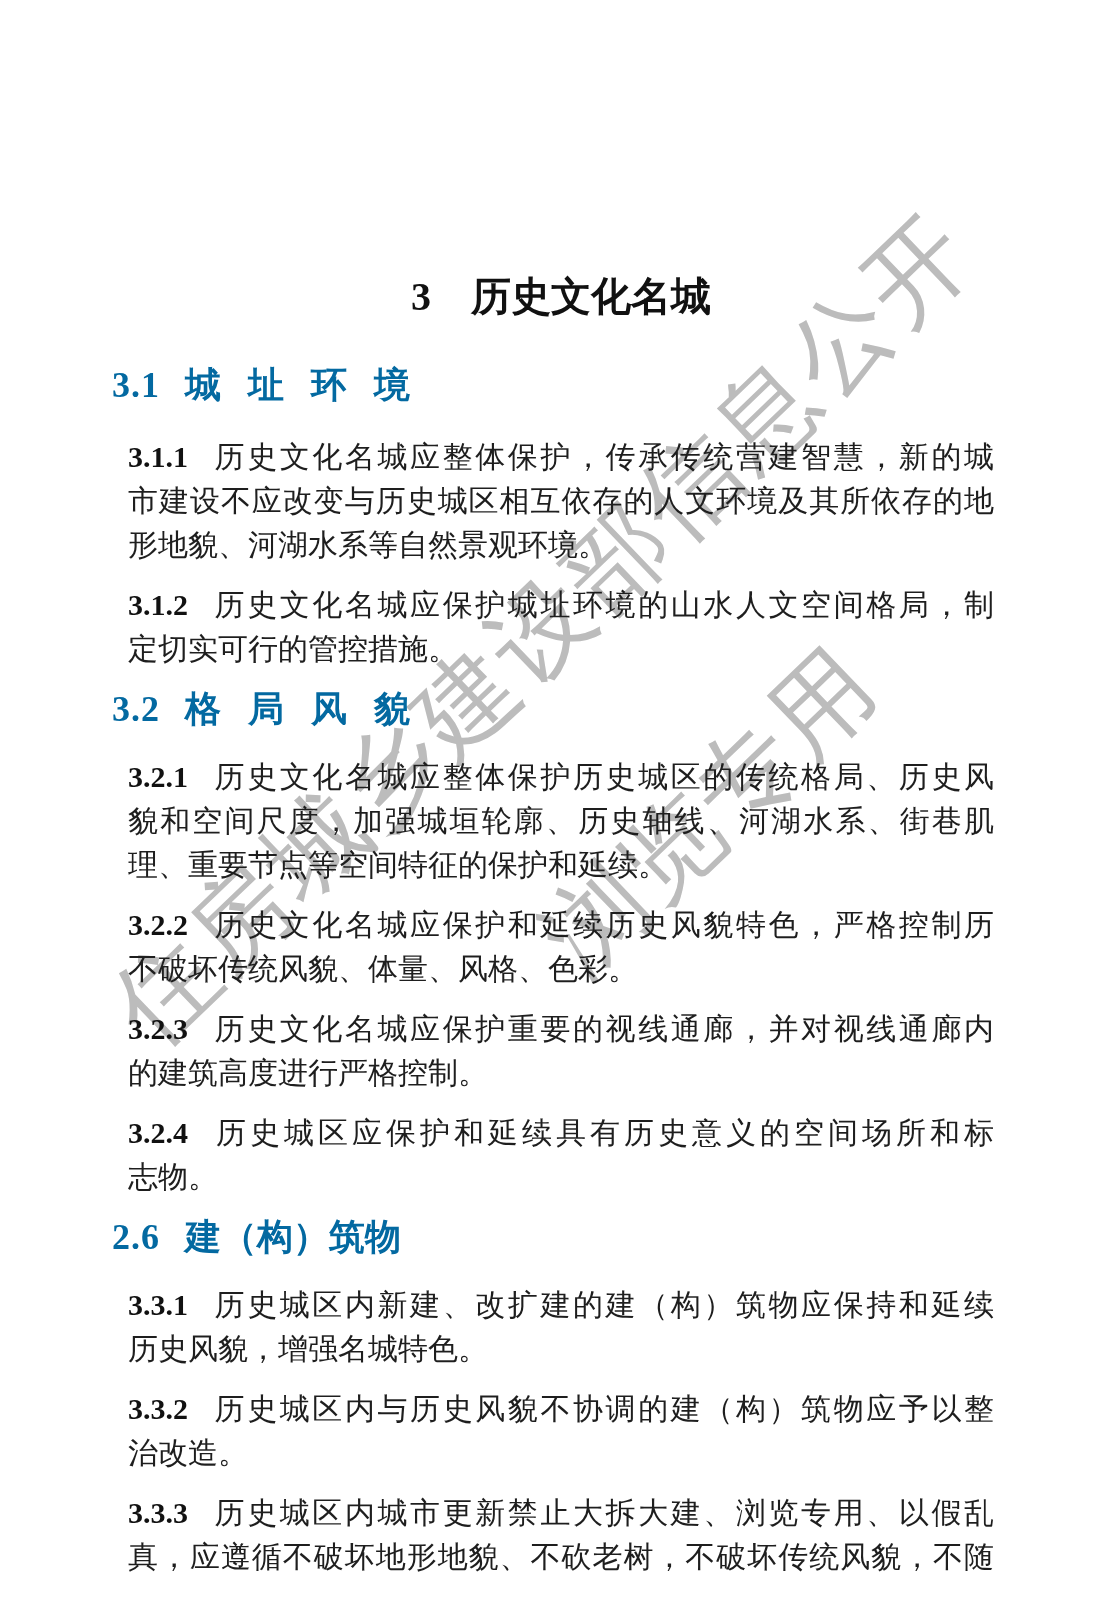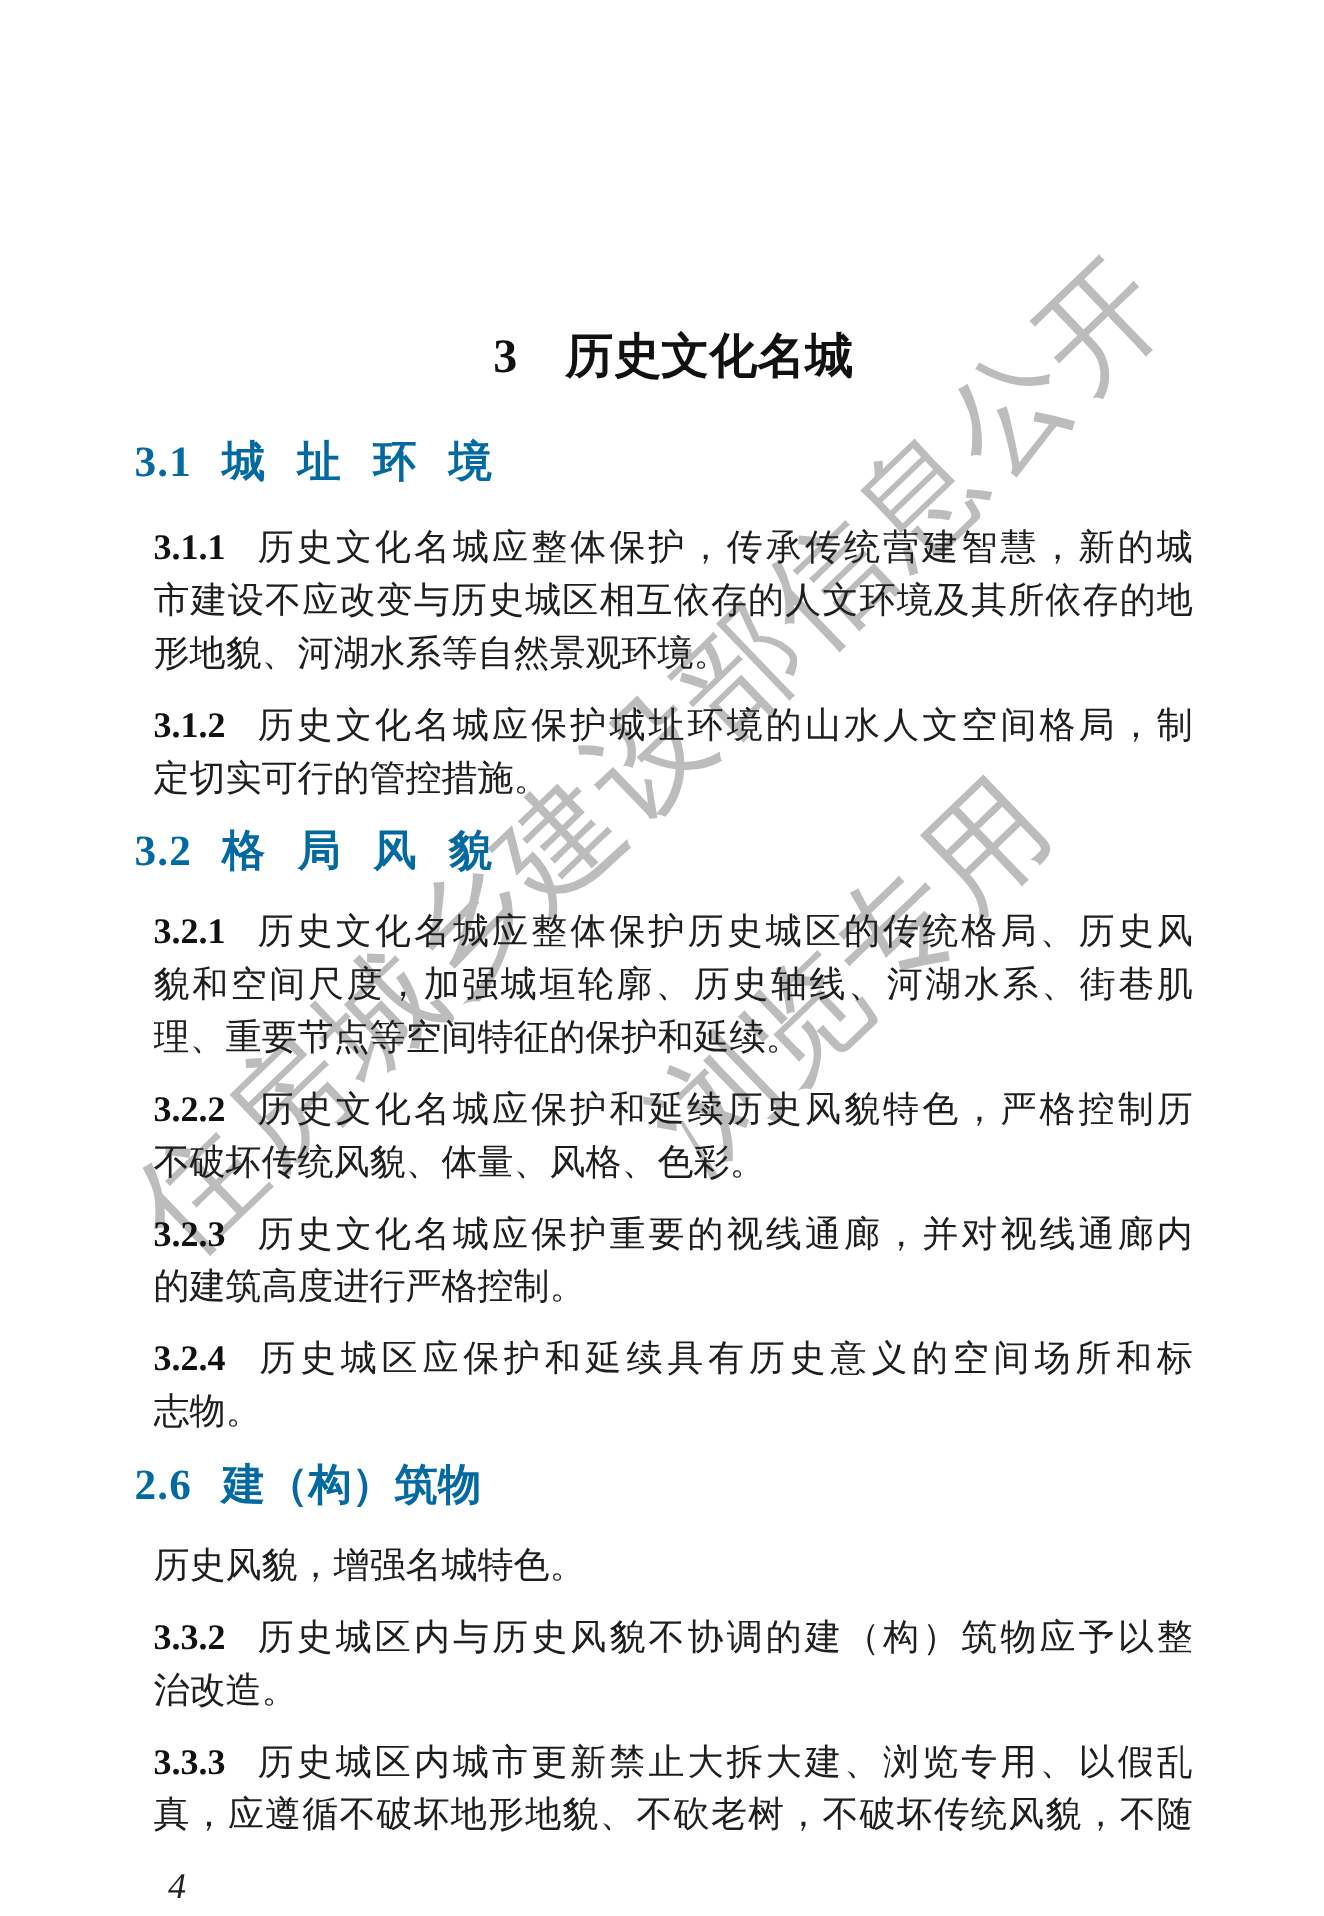--- a/index.html
+++ b/index.html
@@ -114,20 +114,21 @@
         <div class="para">
           <div class="para-line"><span class="para-num">3.2.3</span><span>历史文化名城应保护重要的视线通廊，并对视线通廊内</span></div>
           <div class="para-line lastline">的建筑高度进行严格控制。</div>
         </div>
         <div class="para">
           <div class="para-line"><span class="para-num">3.2.4</span><span>历史城区应保护和延续具有历史意义的空间场所和标</span></div>
           <div class="para-line lastline">志物。</div>
         </div>
         <div class="sec-heading"><span class="h-num">2.6</span><span class="h-title">建（构）筑物</span></div>
         <div class="para">
+          <div class="para-line"><span class="para-num">3.3.1</span><span>历史城区内新建、改扩建的建（构）筑物应保持和延续</span></div>
           <div class="para-line lastline">历史风貌，增强名城特色。</div>
         </div>
         <div class="para">
           <div class="para-line"><span class="para-num">3.3.2</span><span>历史城区内与历史风貌不协调的建（构）筑物应予以整</span></div>
           <div class="para-line lastline">治改造。</div>
         </div>
         <div class="para">
           <div class="para-line"><span class="para-num">3.3.3</span><span>历史城区内城市更新禁止大拆大建、浏览专用、以假乱</span></div>
           <div class="para-line">真，应遵循不破坏地形地貌、不砍老树，不破坏传统风貌，不随</div>
         </div>

